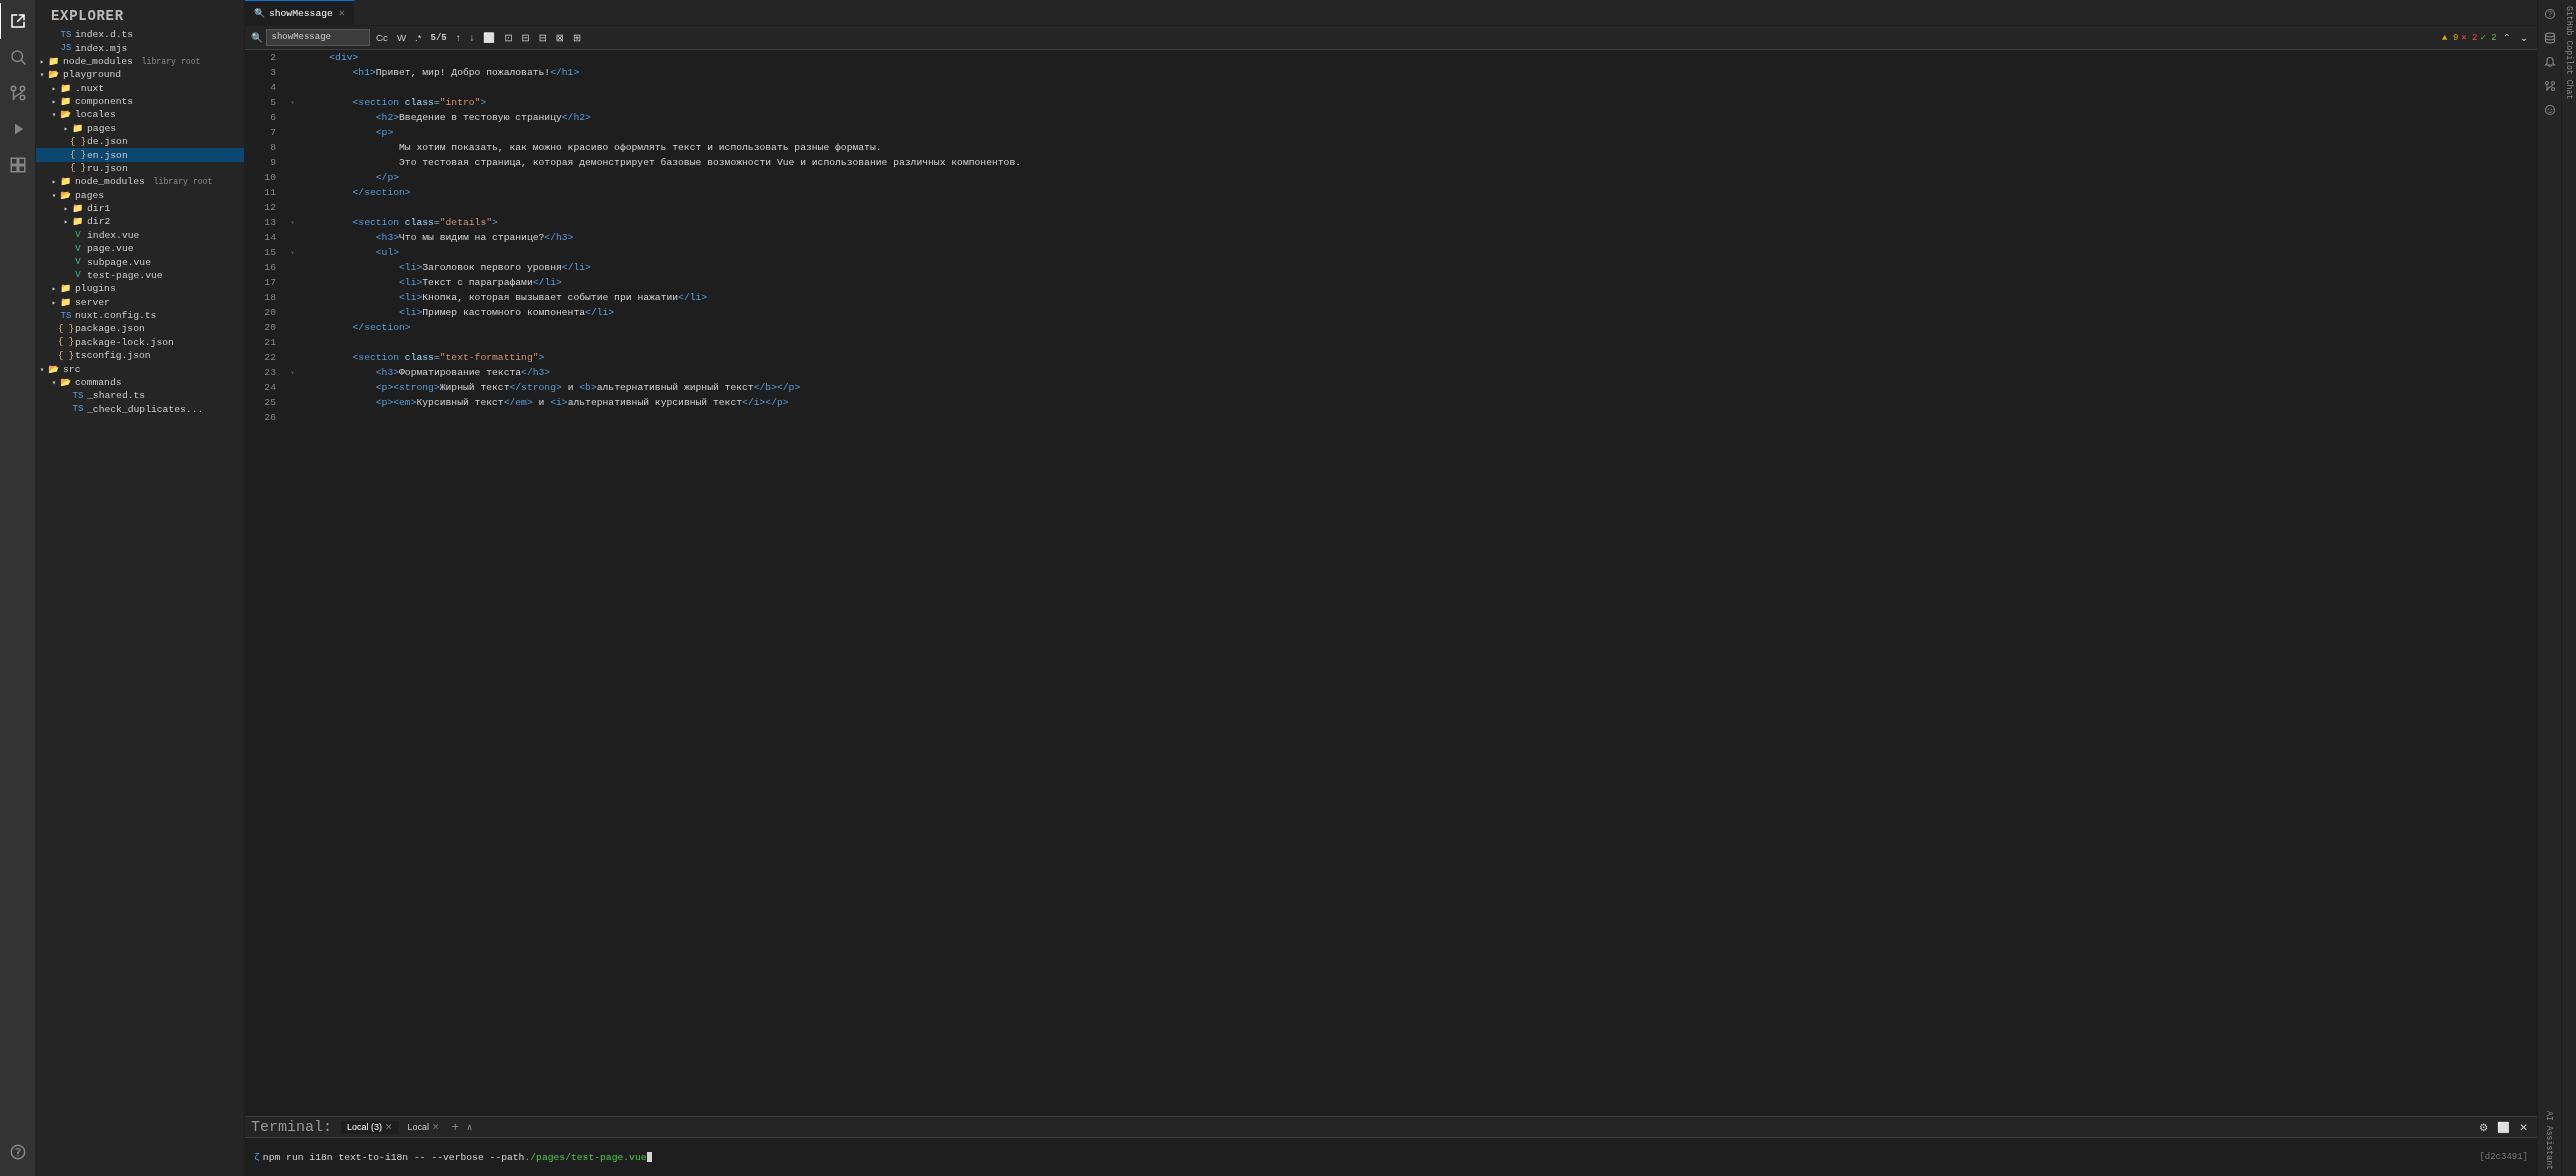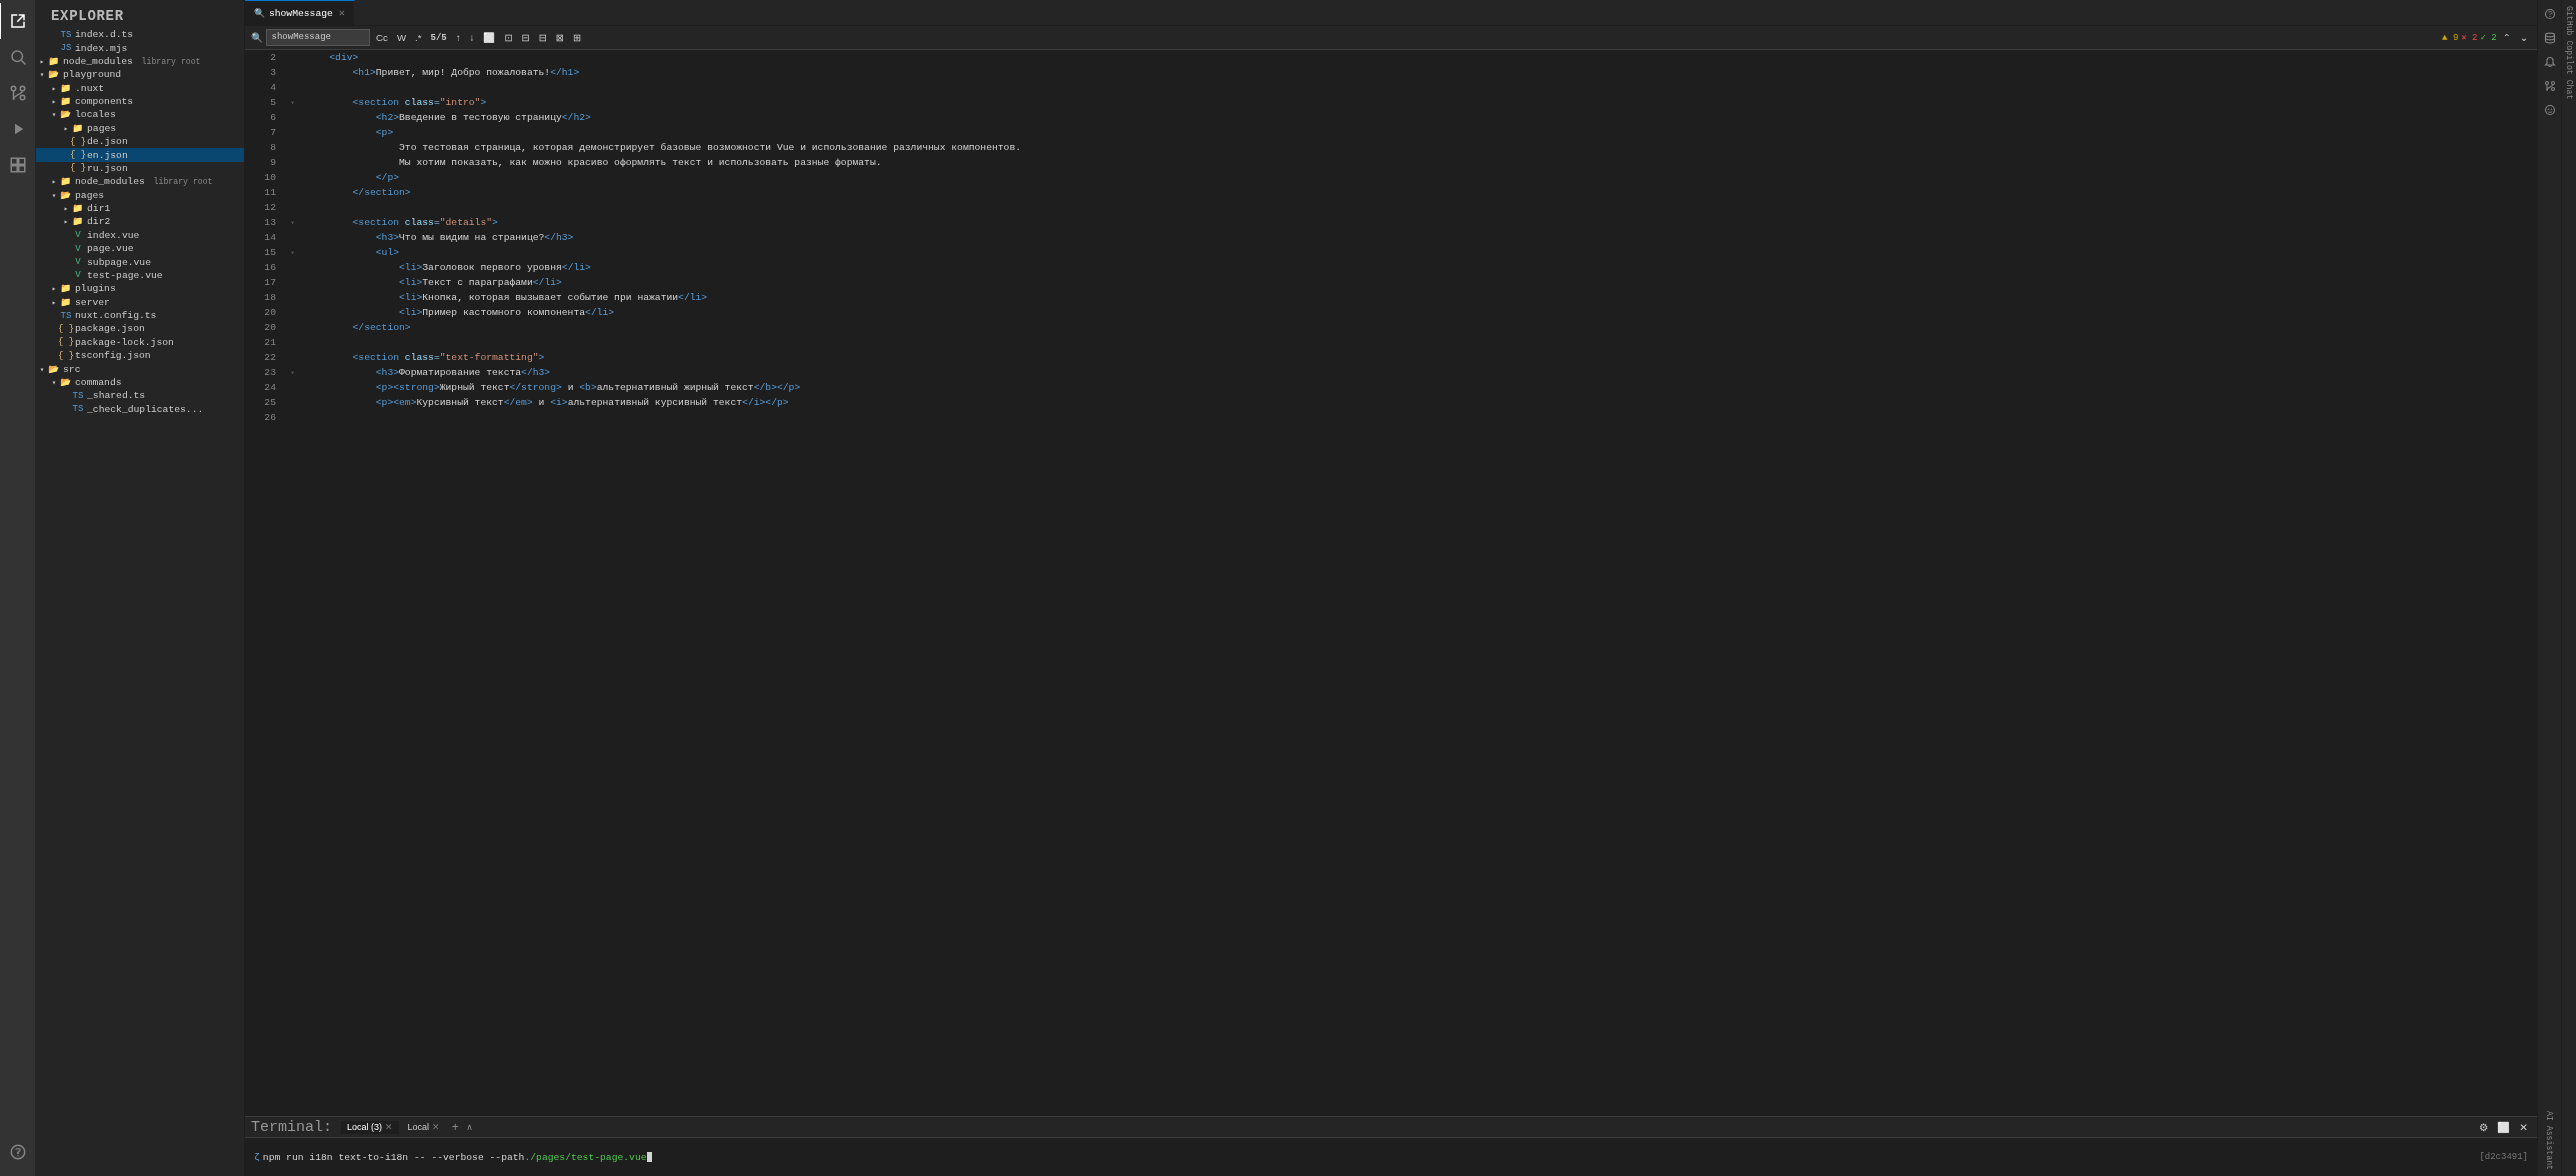--- a/index.html
+++ b/index.html
@@ -801,25 +801,25 @@
 
           <div class="code-line">
             <span class="syn-tag">            &lt;h2&gt;</span><span class="syn-cyrillic">Введение в тестовую страницу</span><span class="syn-tag">&lt;/h2&gt;</span>
           </div>
 
           <div class="code-line">
             <span class="syn-tag">            &lt;p&gt;</span>
           </div>
 
           <div class="code-line">
+            <span class="syn-cyrillic">                Мы хотим показать, как можно красиво оформлять текст и использовать разные форматы.</span>
+          </div>
+
+          <div class="code-line">
             <span class="syn-cyrillic">                Это тестовая страница, которая демонстрирует базовые возможности Vue и использование различных компонентов.</span>
-          </div>
-
-          <div class="code-line">
-            <span class="syn-cyrillic">                Мы хотим показать, как можно красиво оформлять текст и использовать разные форматы.</span>
           </div>
 
           <div class="code-line">
             <span class="syn-tag">            &lt;/p&gt;</span>
           </div>
 
           <div class="code-line">
             <span class="syn-tag">        &lt;/section&gt;</span>
           </div>
 

